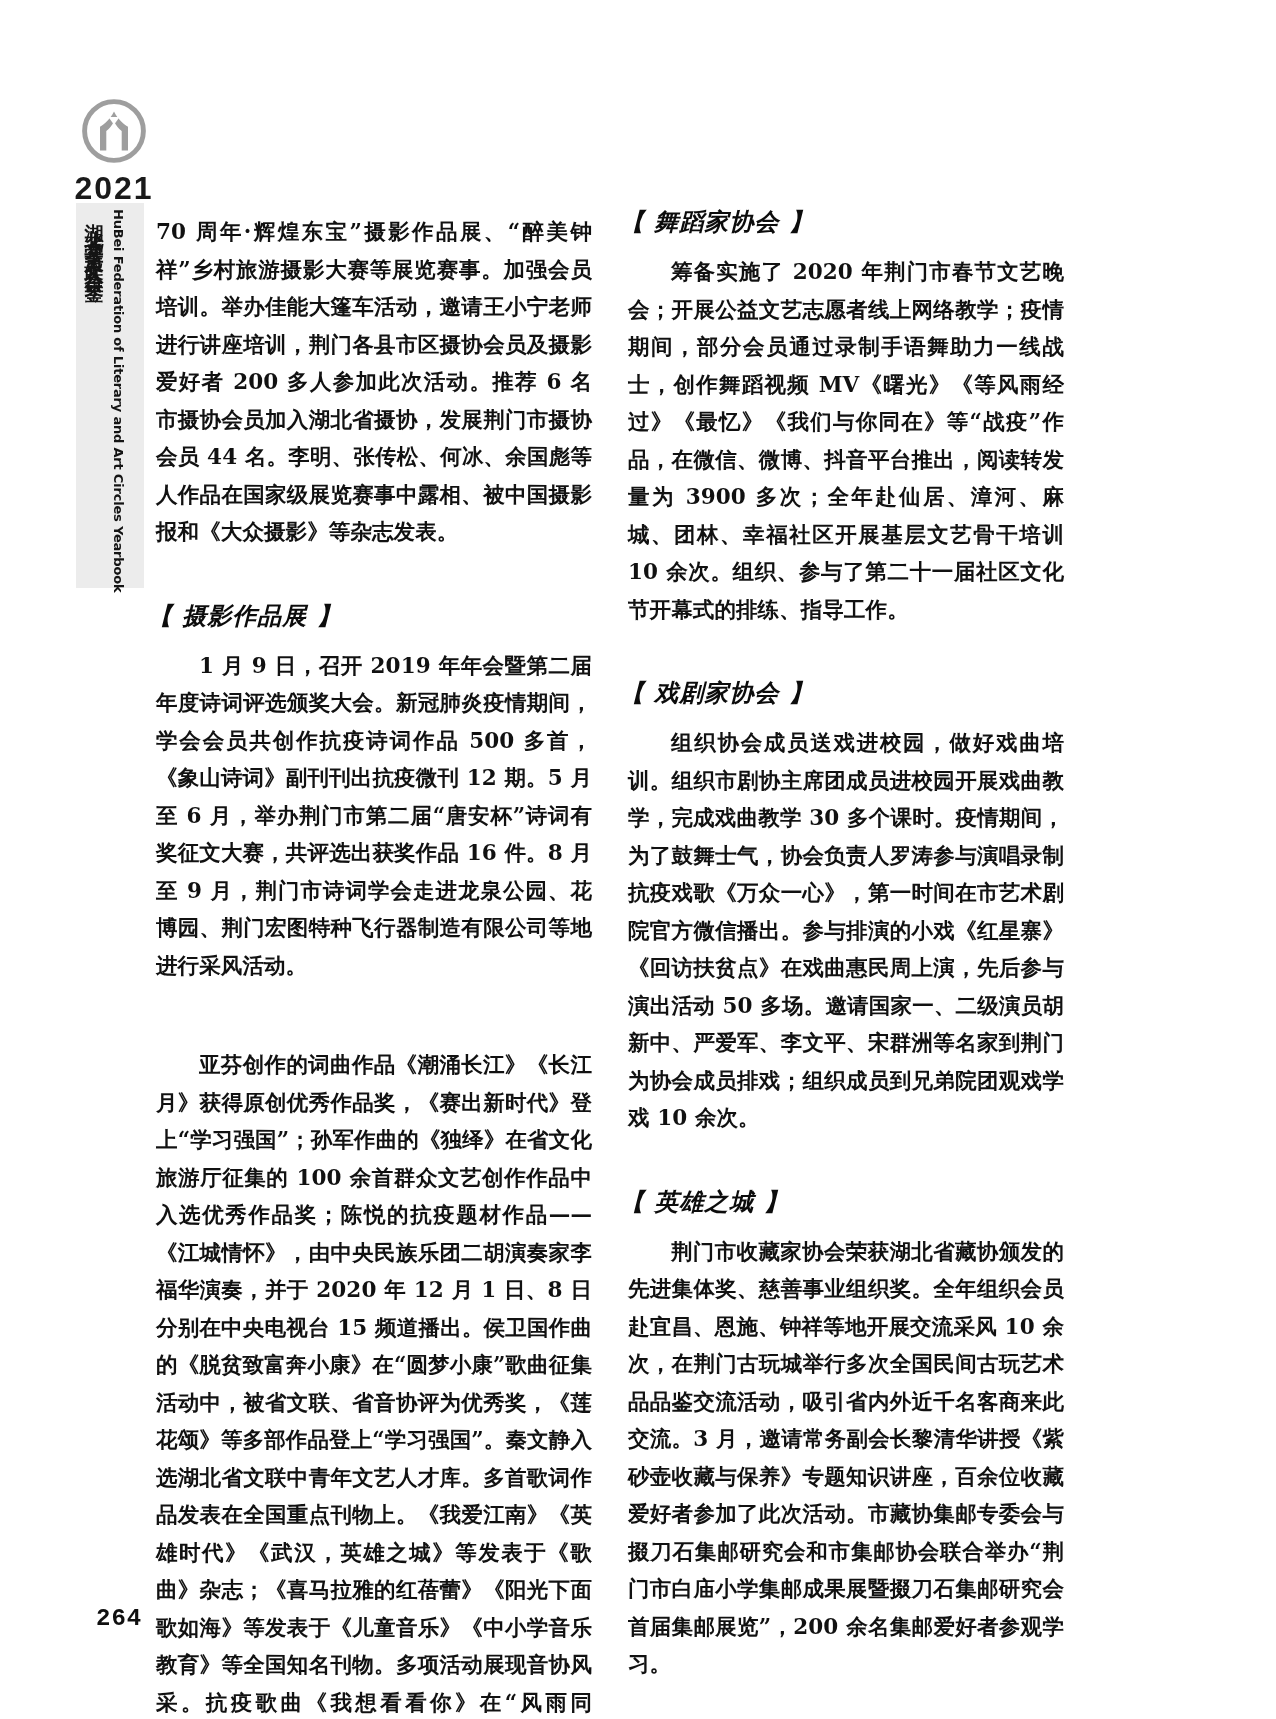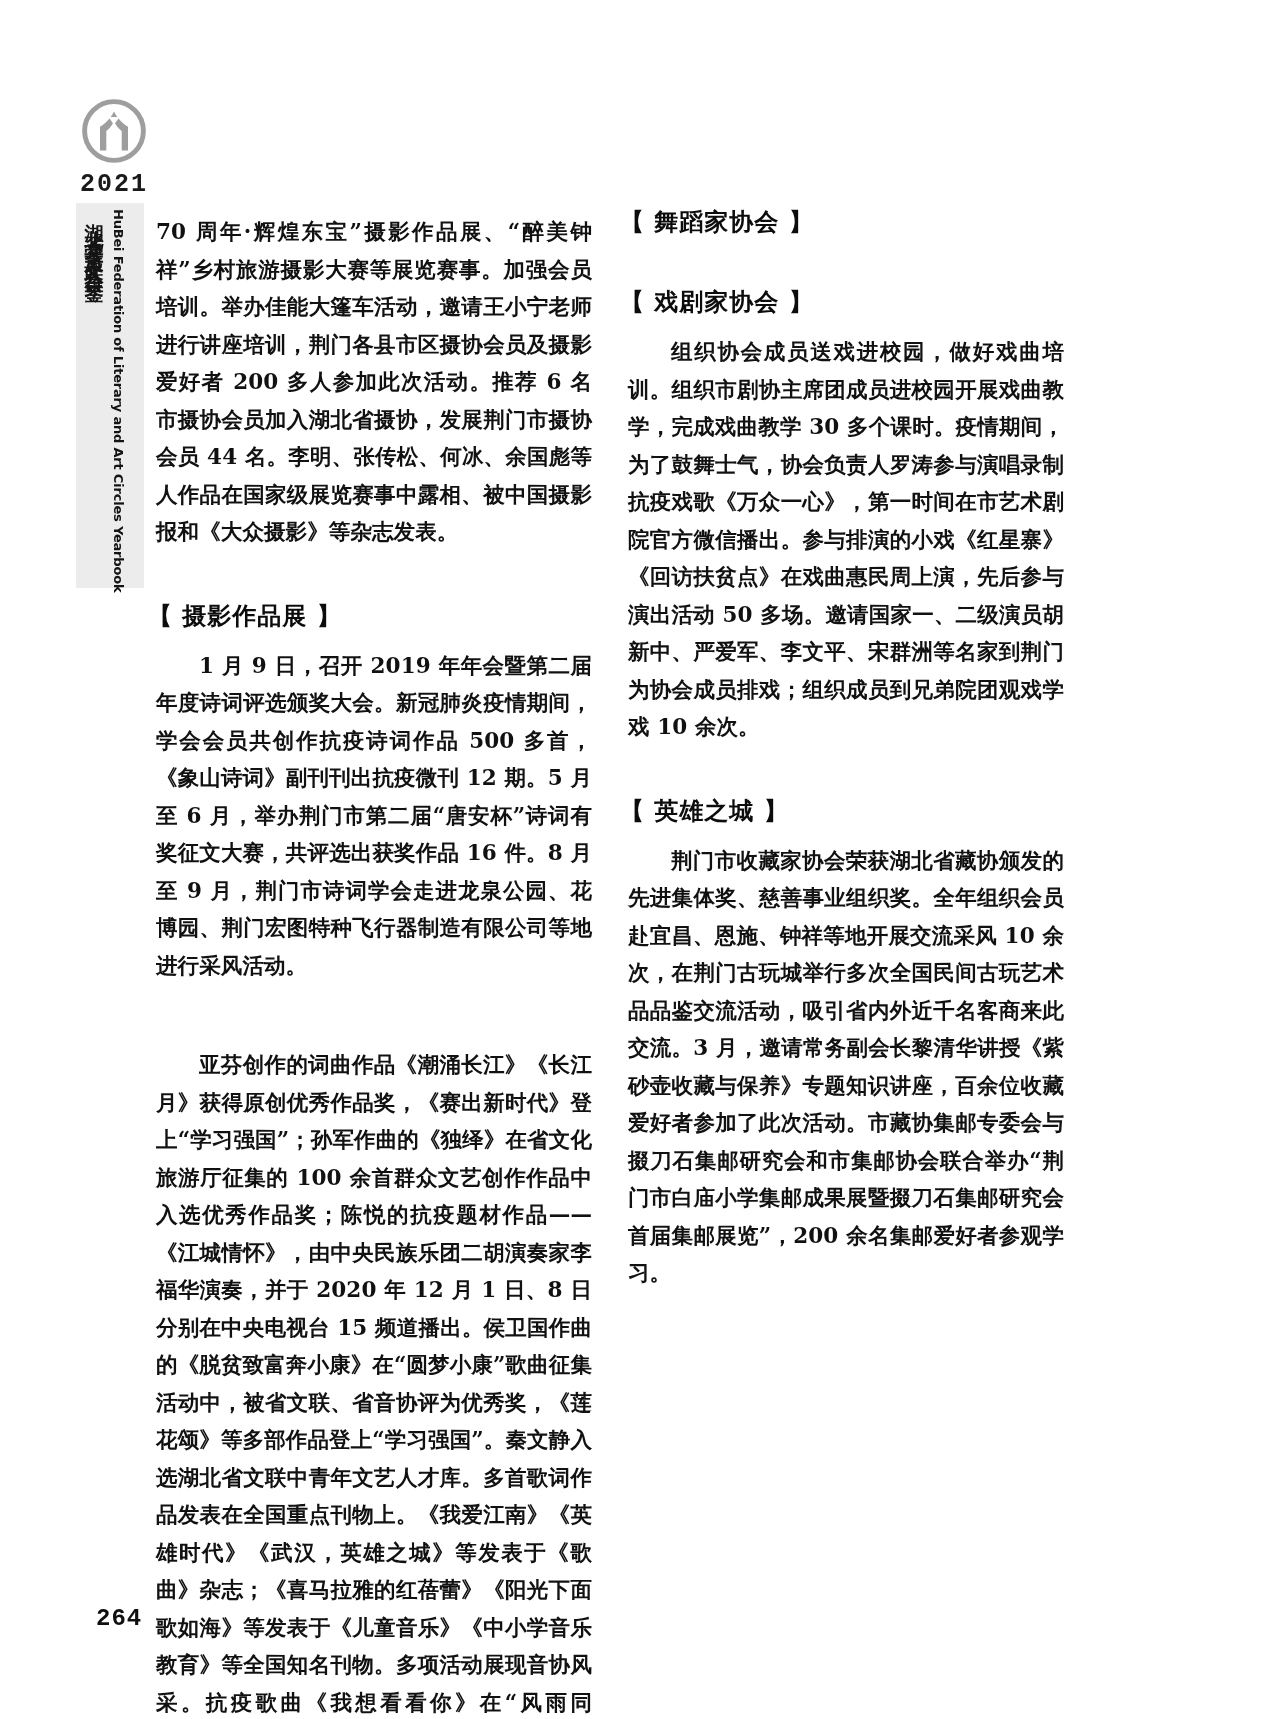--- a/index.html
+++ b/index.html
@@ -27,23 +27,23 @@
     text-align: center;
   }
   .emblem {
     width: 70px;
     height: 70px;
     margin: 0 auto;
     display: block;
   }
   .year {
     margin-top: 4px;
-    font-family: Liberation Mono, monospace;
+    font-family: Liberation Sans, sans-serif;
     font-weight: 700;
-    font-size: 25px;
+    font-size: 32px;
     letter-spacing: 2px;
     color: #1a1a1a;
   }
 
   
   .runhead {
     position: absolute;
     left: 76px;
     top: 203px;
     width: 68px;
@@ -102,20 +102,21 @@
   .para.indent { text-indent: 2em; }
 
   .section-head {
     font-family: "DejaVu Sans", "Liberation Sans", sans-serif;
     font-size: 24px;
     font-weight: 700;
     color: #0c0c0c;
     margin: 0;
     line-height: 34px;
     letter-spacing: 1px;
+    font-style: italic;
   }
   .gap-before-head { height: 40px; }
   .gap-after-head  { height: 6px; }
 
   
   .folio {
     position: absolute;
     left: 96px;
     top: 1605px;
     font-family: Liberation Mono, monospace;
@@ -153,20 +154,21 @@
     <p class="para indent">1 月 9 日，召开 2019 年年会暨第二届年度诗词评选颁奖大会。新冠肺炎疫情期间，学会会员共创作抗疫诗词作品 500 多首，《象山诗词》副刊刊出抗疫微刊 12 期。5 月至 6 月，举办荆门市第二届“唐安杯”诗词有奖征文大赛，共评选出获奖作品 16 件。8 月至 9 月，荆门市诗词学会走进龙泉公园、花博园、荆门宏图特种飞行器制造有限公司等地进行采风活动。</p>
 
     <div class="gap-before-head"></div>
     <div class="gap-after-head"></div>
     <p class="para indent">亚芬创作的词曲作品《潮涌长江》《长江月》获得原创优秀作品奖，《赛出新时代》登上“学习强国”；孙军作曲的《独绎》在省文化旅游厅征集的 100 余首群众文艺创作作品中入选优秀作品奖；陈悦的抗疫题材作品——《江城情怀》，由中央民族乐团二胡演奏家李福华演奏，并于 2020 年 12 月 1 日、8 日分别在中央电视台 15 频道播出。侯卫国作曲的《脱贫致富奔小康》在“圆梦小康”歌曲征集活动中，被省文联、省音协评为优秀奖，《莲花颂》等多部作品登上“学习强国”。秦文静入选湖北省文联中青年文艺人才库。多首歌词作品发表在全国重点刊物上。《我爱江南》《英雄时代》《武汉，英雄之城》等发表于《歌曲》杂志；《喜马拉雅的红蓓蕾》《阳光下面歌如海》等发表于《儿童音乐》《中小学音乐教育》等全国知名刊物。多项活动展现音协风采。抗疫歌曲《我想看看你》在“风雨同歌”——中国抗疫主题 MV 原创征集典藏评选活动中位居榜首。</p>
   </div>
 
   <div class="col col-right">
     <h2 class="section-head">【 舞蹈家协会 】</h2>
     <div class="gap-after-head"></div>
+    <p class="para indent">筹备实施了 2020 年荆门市春节文艺晚会；开展公益文艺志愿者线上网络教学；疫情期间，部分会员通过录制手语舞助力一线战士，创作舞蹈视频 MV《曙光》《等风雨经过》《最忆》《我们与你同在》等“战疫”作品，在微信、微博、抖音平台推出，阅读转发量为 3900 多次；全年赴仙居、漳河、麻城、团林、幸福社区开展基层文艺骨干培训 10 余次。组织、参与了第二十一届社区文化节开幕式的排练、指导工作。</p>
 
     <div class="gap-before-head"></div>
     <h2 class="section-head">【 戏剧家协会 】</h2>
     <div class="gap-after-head"></div>
     <p class="para indent">组织协会成员送戏进校园，做好戏曲培训。组织市剧协主席团成员进校园开展戏曲教学，完成戏曲教学 30 多个课时。疫情期间，为了鼓舞士气，协会负责人罗涛参与演唱录制抗疫戏歌《万众一心》，第一时间在市艺术剧院官方微信播出。参与排演的小戏《红星寨》《回访扶贫点》在戏曲惠民周上演，先后参与演出活动 50 多场。邀请国家一、二级演员胡新中、严爱军、李文平、宋群洲等名家到荆门为协会成员排戏；组织成员到兄弟院团观戏学戏 10 余次。</p>
 
     <div class="gap-before-head"></div>
     <h2 class="section-head">【 英雄之城 】</h2>
     <div class="gap-after-head"></div>
     <p class="para indent">荆门市收藏家协会荣获湖北省藏协颁发的先进集体奖、慈善事业组织奖。全年组织会员赴宜昌、恩施、钟祥等地开展交流采风 10 余次，在荆门古玩城举行多次全国民间古玩艺术品品鉴交流活动，吸引省内外近千名客商来此交流。3 月，邀请常务副会长黎清华讲授《紫砂壶收藏与保养》专题知识讲座，百余位收藏爱好者参加了此次活动。市藏协集邮专委会与掇刀石集邮研究会和市集邮协会联合举办“荆门市白庙小学集邮成果展暨掇刀石集邮研究会首届集邮展览”，200 余名集邮爱好者参观学习。</p>

